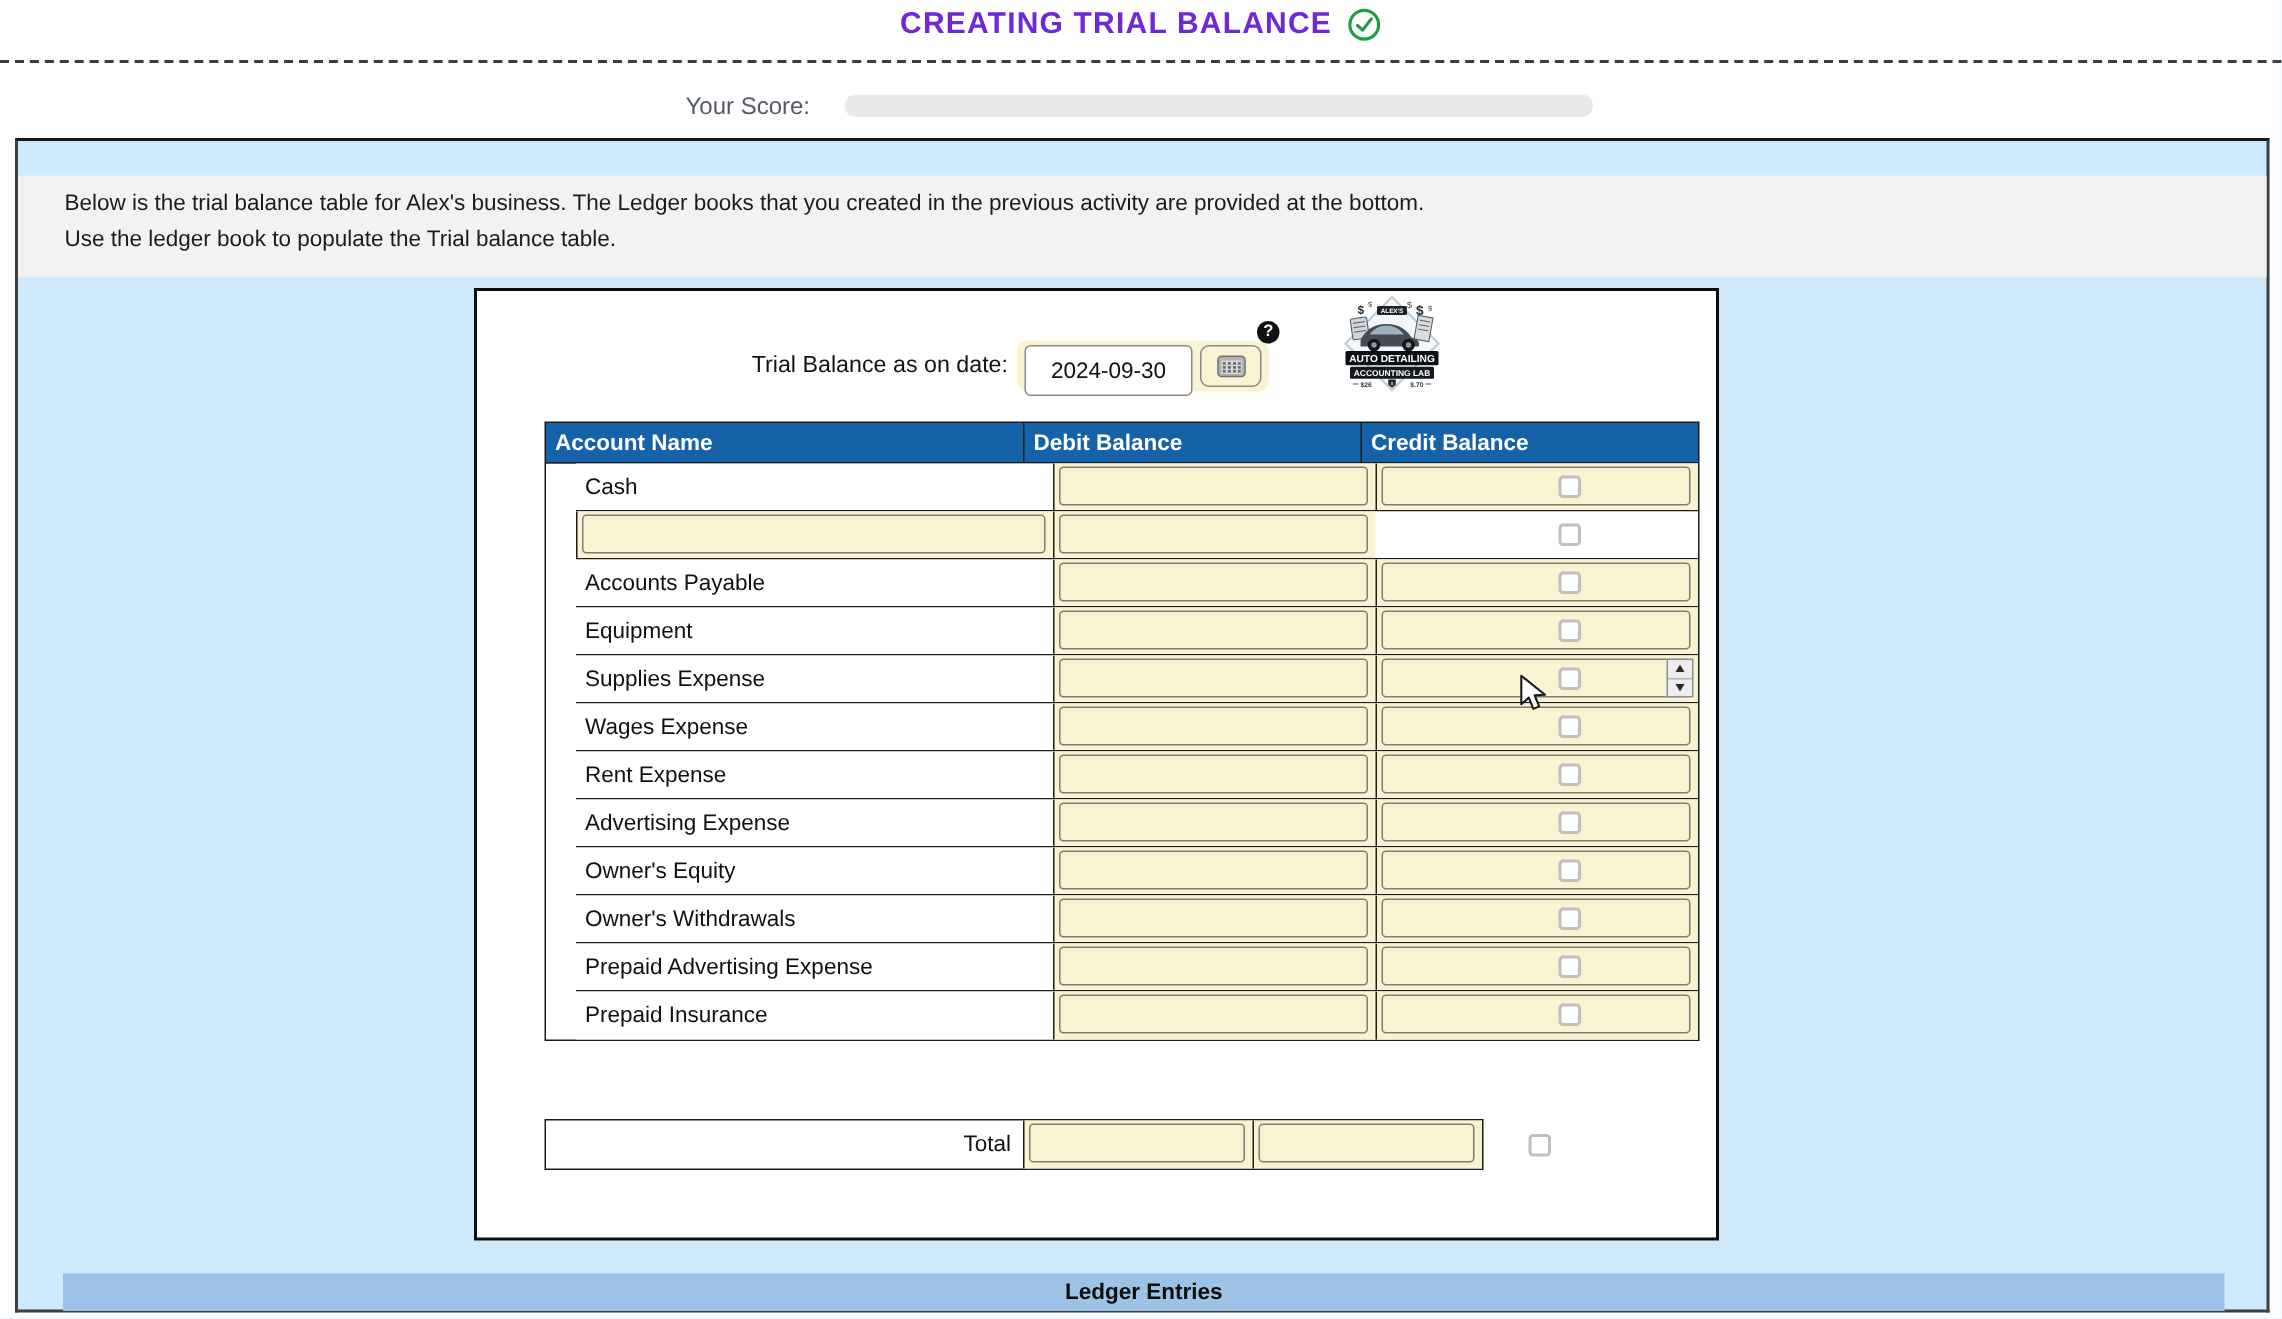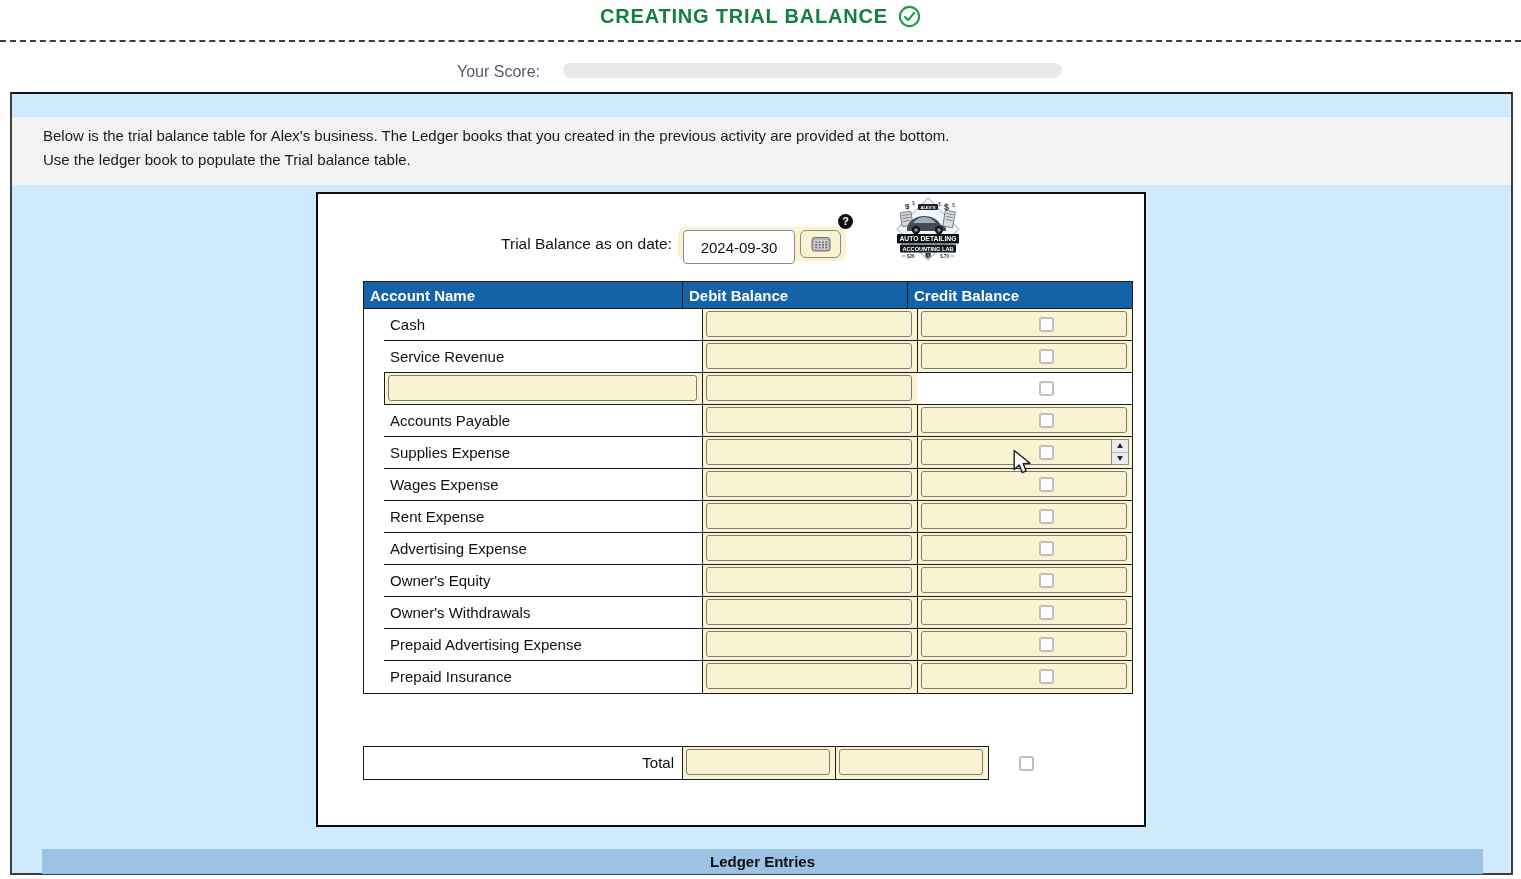--- a/index.html
+++ b/index.html
@@ -7,21 +7,21 @@
     --cream:#faf3d2; --brand-blue:#1565d8; --check-green:#1e9e44;
   }
   *{box-sizing:border-box;}
   html,body{margin:0;padding:0;}
   body{
     width:1521px;height:879px;position:relative;overflow:hidden;
     background:#fff;font-family:"Liberation Sans",sans-serif;color:#111;
   }
   
   .title-row{position:absolute;top:5px;left:0;width:100%;display:flex;justify-content:center;align-items:center;gap:10px;}
-  .page-title{margin:0;font-size:20px;font-weight:600;letter-spacing:.8px;color:#15803d;}
+  .page-title{margin:0;font-size:20px;font-weight:600;letter-spacing:.8px;color:#6d28d9;}
   .check-icon{color:var(--check-green);display:inline-flex;}
   .dashed-divider{position:absolute;top:40px;left:0;width:100%;border-top:2px dashed #3c3c3c;height:0;}
   .score-label{position:absolute;top:63px;left:0;width:540px;text-align:right;font-size:16px;color:#545a6d;}
   .score-bar{position:absolute;top:63px;left:563px;width:499px;height:15px;border-radius:8px;background:#e9e9ec;}
   
   .panel{position:absolute;top:92px;left:10px;width:1503px;height:783px;
     border:2px solid #3f3f3f;border-top-color:#161616;background:var(--panel-blue);}
   .instructions{position:absolute;top:23px;left:0;width:100%;height:68px;background:#f2f2f2;
     padding:7px 10px 0 31px;font-size:15px;line-height:24px;color:#1b1b1b;}
   
@@ -167,40 +167,40 @@
     <div class="name-cell">Cash</div>
     <div class="input-cell debit">
       <input type="text" class="amt-input" style="">
     </div>
     <div class="input-cell credit">
       <input type="text" class="amt-input" style="">
     </div>
     <span class="row-checkbox"></span>
   </div>
           <div class="tb-row">
-    <div class="name-cell">Service Revenue</div>
-    <div class="input-cell debit">
-      <input type="text" class="amt-input" style="">
-    </div>
-    <div class="input-cell credit">
-      <input type="text" class="amt-input" style="">
-    </div>
-    <span class="row-checkbox"></span>
-  </div>
-          <div class="tb-row">
     <div class="input-cell debit">
       <input type="text" class="amt-input" style="">
     </div>
     <div class="input-cell credit">
       <input type="text" class="amt-input" style="">
     </div>
     <span class="row-checkbox"></span>
   </div>
           <div class="tb-row">
     <div class="name-cell">Accounts Payable</div>
+    <div class="input-cell debit">
+      <input type="text" class="amt-input" style="">
+    </div>
+    <div class="input-cell credit">
+      <input type="text" class="amt-input" style="">
+    </div>
+    <span class="row-checkbox"></span>
+  </div>
+          <div class="tb-row">
+    <div class="name-cell">Equipment</div>
     <div class="input-cell debit">
       <input type="text" class="amt-input" style="">
     </div>
     <div class="input-cell credit">
       <input type="text" class="amt-input" style="">
     </div>
     <span class="row-checkbox"></span>
   </div>
           <div class="tb-row">
     <div class="name-cell">Supplies Expense</div>

